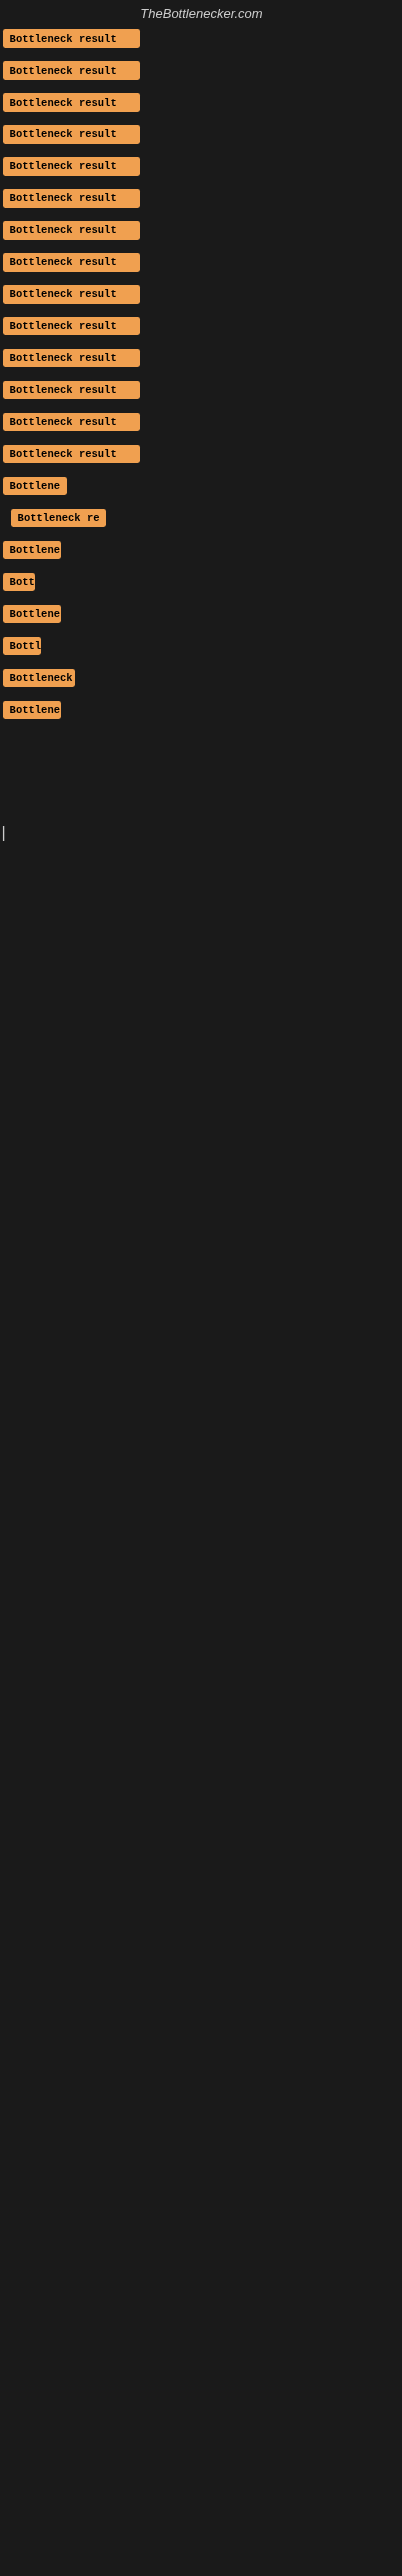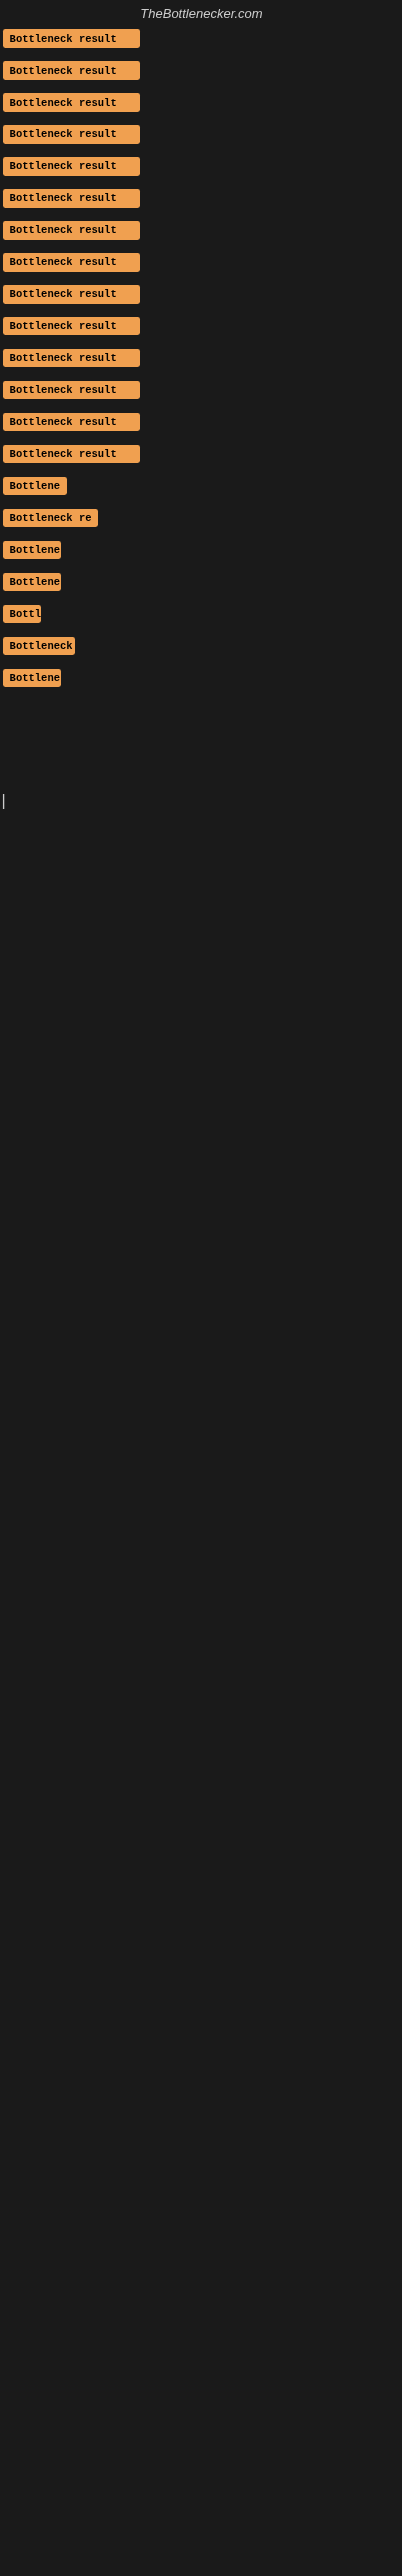--- a/index.html
+++ b/index.html
@@ -64,22 +64,23 @@
     <div class="result-row"><span class="bottleneck-badge" style="max-width: 137px; width: 137px;">Bottleneck result</span></div>
     <div class="result-row"><span class="bottleneck-badge" style="max-width: 137px; width: 137px;">Bottleneck result</span></div>
     <div class="result-row"><span class="bottleneck-badge" style="max-width: 137px; width: 137px;">Bottleneck result</span></div>
     <div class="result-row"><span class="bottleneck-badge" style="max-width: 137px; width: 137px;">Bottleneck result</span></div>
     <div class="result-row"><span class="bottleneck-badge" style="max-width: 137px; width: 137px;">Bottleneck result</span></div>
     <div class="result-row"><span class="bottleneck-badge" style="max-width: 137px; width: 137px;">Bottleneck result</span></div>
     <div class="result-row"><span class="bottleneck-badge" style="max-width: 137px; width: 137px;">Bottleneck result</span></div>
     <div class="result-row"><span class="bottleneck-badge" style="max-width: 137px; width: 137px;">Bottleneck result</span></div>
     <div class="result-row"><span class="bottleneck-badge" style="max-width: 137px; width: 137px;">Bottleneck result</span></div>
     <div class="result-row"><span class="bottleneck-badge" style="max-width: 64px; width: 64px;">Bottlene</span></div>
-    <div class="result-row"><span class="bottleneck-badge" style="max-width: 95px; width: 105px;">Bottleneck re</span></div>
+    <div class="result-row"><span class="bottleneck-badge" style="max-width: 95px; width: 105px; margin-left: 8px;">Bottleneck re</span></div>
     <div class="result-row"><span class="bottleneck-badge" style="max-width: 58px; width: 58px;">Bottlene</span></div>
+    <div class="result-row"><span class="bottleneck-badge" style="max-width: 32px; width: 32px;">Bott</span></div>
     <div class="result-row"><span class="bottleneck-badge" style="max-width: 58px; width: 58px;">Bottlene</span></div>
     <div class="result-row"><span class="bottleneck-badge" style="max-width: 50px; width: 38px;">Bottler</span></div>
     <div class="result-row"><span class="bottleneck-badge" style="max-width: 72px; width: 92px;">Bottleneck</span></div>
     <div class="result-row"><span class="bottleneck-badge" style="max-width: 58px; width: 58px;">Bottlene</span></div>
   </div>
 
 <div style="position: relative; height: 483px;">
   <span class="cursor-indicator" style="top: 97px;">|</span>
 </div>
 

